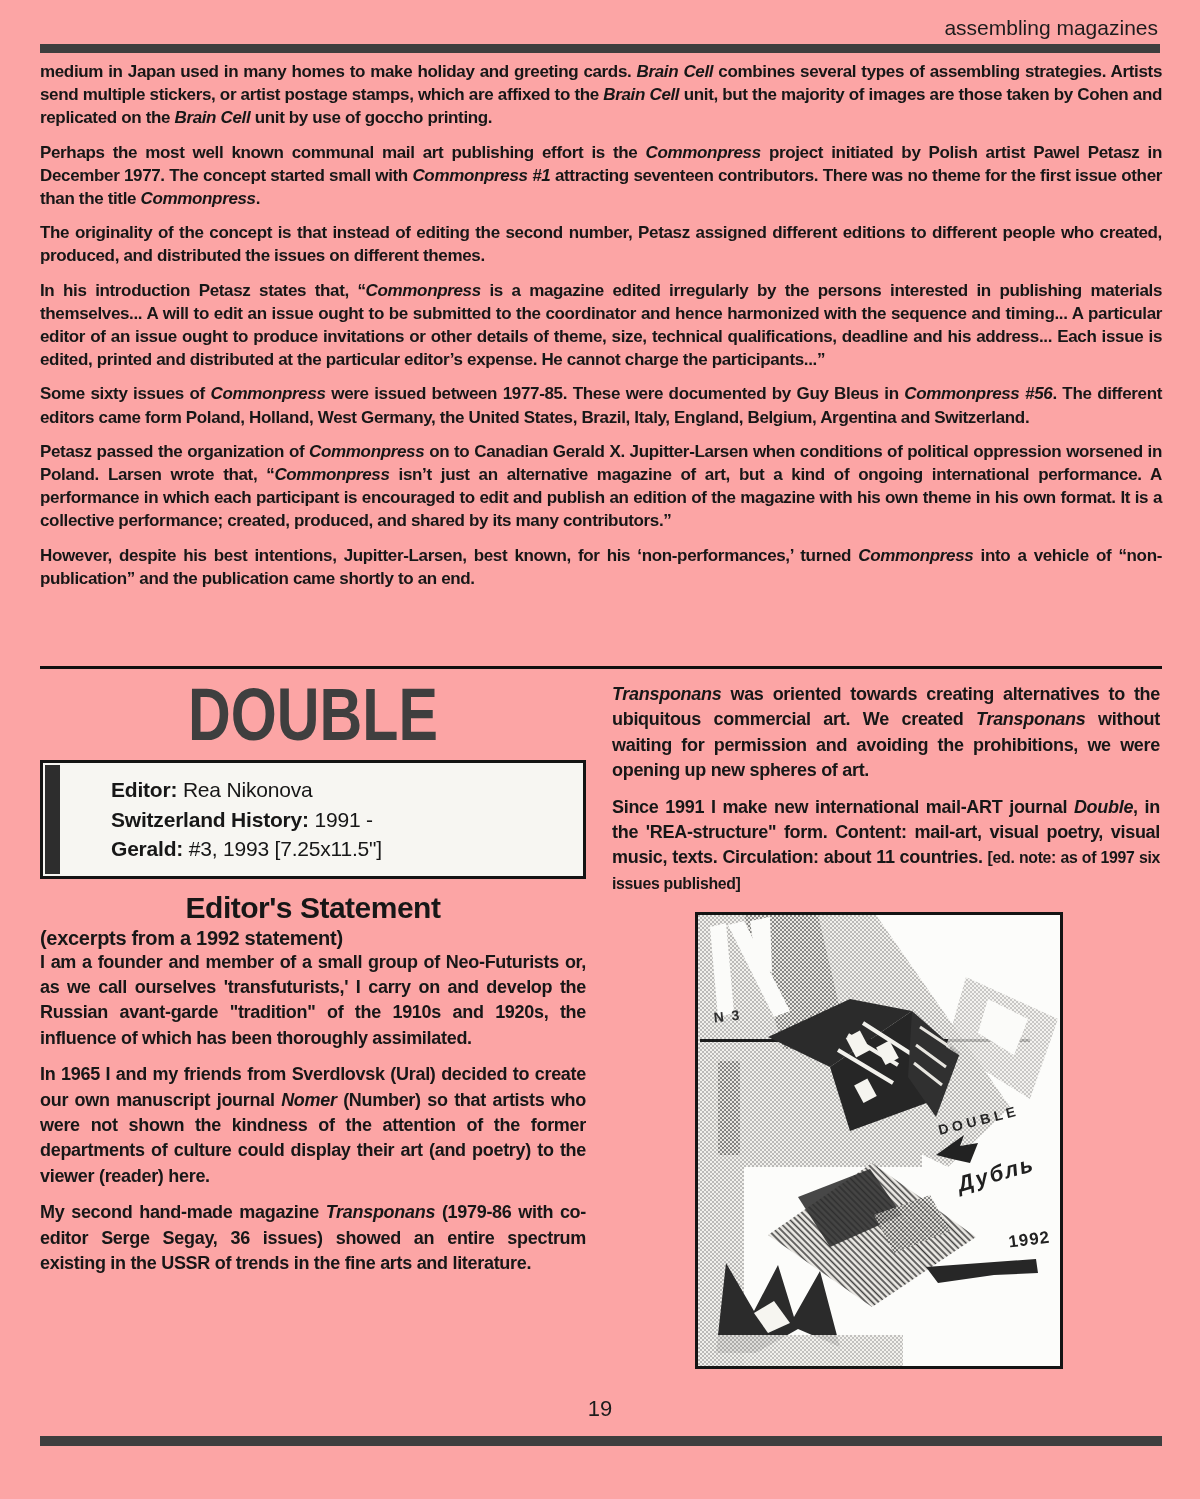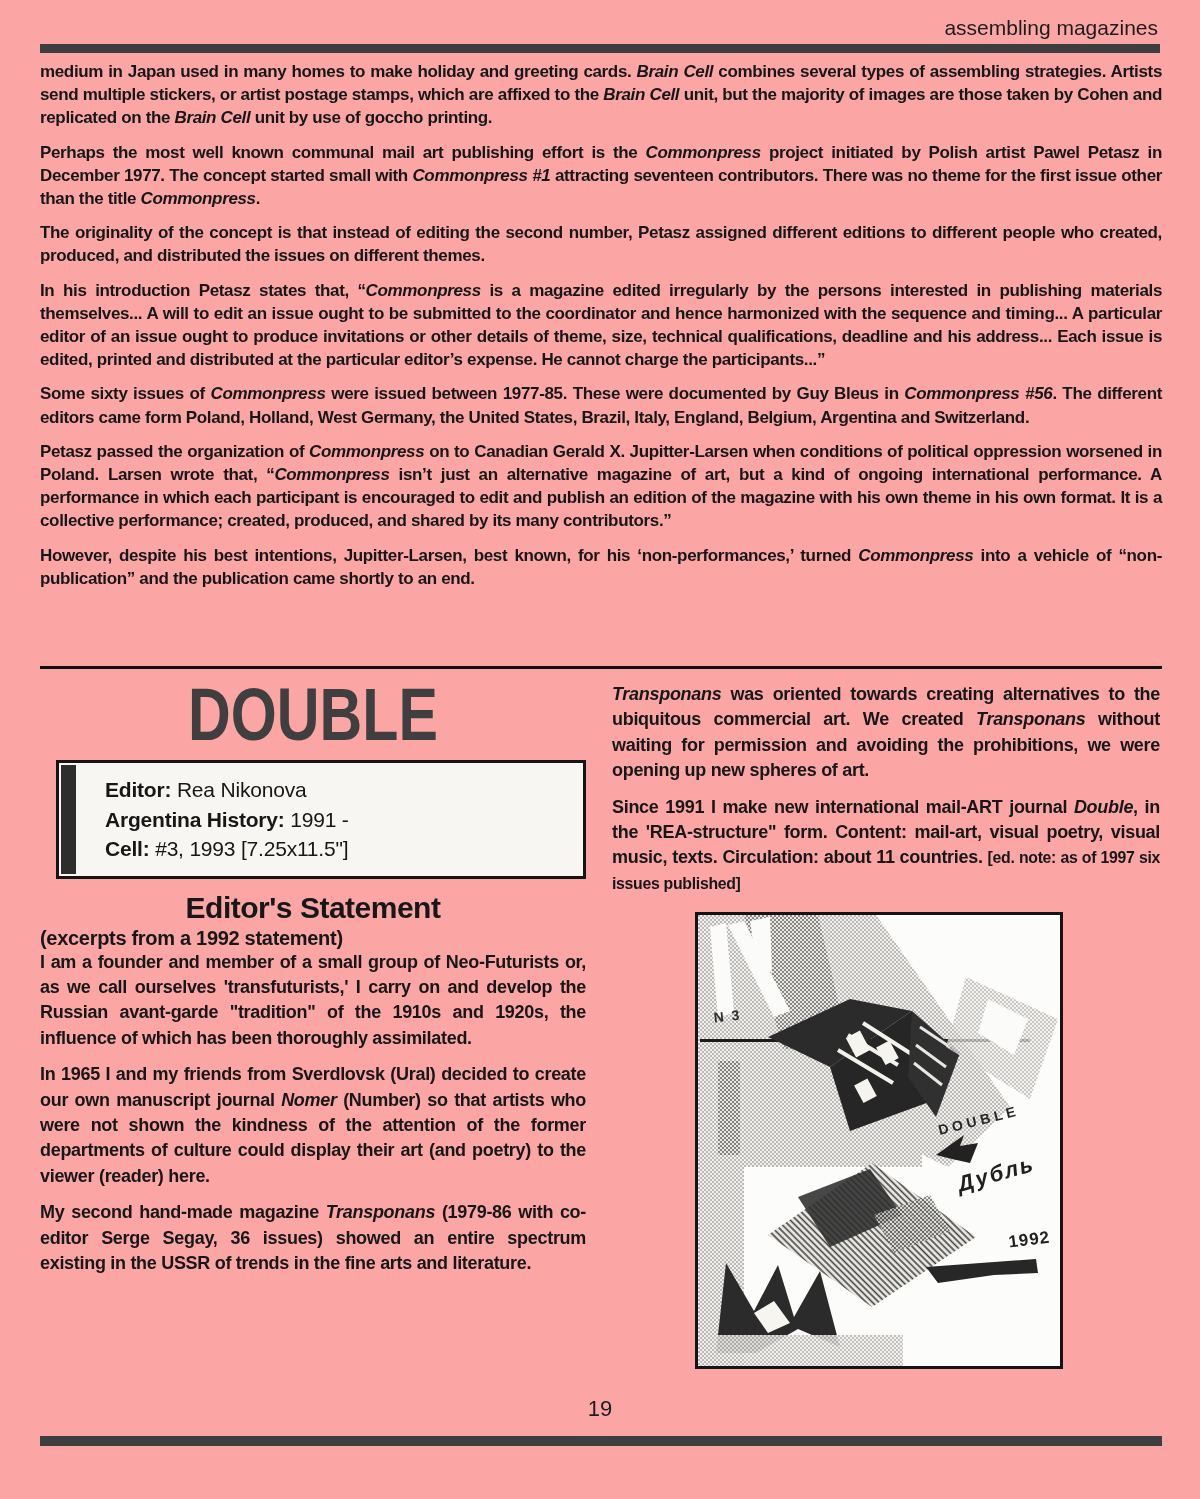--- a/index.html
+++ b/index.html
@@ -9,21 +9,21 @@
   .running-head{position:absolute;top:16px;right:42px;font-size:21px;color:#1c1c1c;}
   .rule-top{position:absolute;left:40px;top:44px;width:1120px;height:9px;background:#3e3e3e;}
   .intro{position:absolute;left:40px;top:60px;width:1122px;}
   .intro p{margin:0 0 11px;font-size:17px;font-weight:bold;line-height:23.2px;
            text-align:justify;letter-spacing:-0.35px;}
   .section-divider{position:absolute;left:40px;top:666px;width:1122px;height:3px;background:#101010;}
   .left-col{position:absolute;left:40px;top:678px;width:546px;}
   .feature-title{margin:0 0 8px;text-align:center;font-size:74px;line-height:74px;
                  font-weight:bold;color:#3f3f3f;transform:scaleX(0.8);transform-origin:50% 50%;
                  letter-spacing:0;}
-  .info-box{position:relative;border:3px solid #141414;padding:12px 14px 12px 46px;background:#f7f6f2;margin-left:16px;}
+  .info-box{position:relative;border:3px solid #141414;padding:12px 14px 12px 68px;background:#f7f6f2;}
   .info-accent{position:absolute;left:2px;top:2px;bottom:2px;width:15px;background:#2d2d2d;}
   .info-line{font-size:21px;line-height:29.5px;letter-spacing:-0.2px;}
   .statement-heading{margin:12px 0 0;text-align:center;font-size:30px;font-weight:bold;letter-spacing:-0.5px;}
   .statement-sub{text-align:left;font-size:20px;font-weight:bold;margin:2px 0 0;letter-spacing:-0.3px;}
   .col-p{margin:0 0 11px;font-size:18px;font-weight:bold;line-height:25.4px;
          text-align:justify;letter-spacing:-0.3px;}
   .right-col{position:absolute;left:612px;top:682px;width:548px;}
   .cover-figure{margin:16px 0 0 83px;width:362px;height:451px;border:3px solid #141414;
                 background:#fcfcfa;box-sizing:content-box;}
   .image-caption{margin:5px 0 0 83px;width:368px;text-align:right;font-size:20px;font-weight:bold;}
@@ -49,22 +49,22 @@
   </section>
 
   <div class="section-divider"></div>
 
   <section class="left-col">
     <h1 class="feature-title">DOUBLE</h1>
 
     <div class="info-box">
       <div class="info-accent"></div>
       <div class="info-line"><span style="font-weight: bold;">Editor:</span><span> Rea Nikonova</span></div>
-      <div class="info-line"><span style="font-weight: bold;">Argentina History:</span><span> 1991 -</span></div>
-      <div class="info-line"><span style="font-weight: bold;">Cell:</span><span> #3, 1993 [7.25x11.5"]</span></div>
+      <div class="info-line"><span style="font-weight: bold;">Switzerland History:</span><span> 1991 -</span></div>
+      <div class="info-line"><span style="font-weight: bold;">Gerald:</span><span> #3, 1993 [7.25x11.5"]</span></div>
     </div>
 
     <h2 class="statement-heading">Editor's Statement</h2>
     <div class="statement-sub">(excerpts from a 1992 statement)</div>
 
     <p class="col-p"><span>I am a founder and member of a small group of Neo-Futurists or, as we call ourselves 'transfuturists,' I carry on and develop the Russian avant-garde "tradition" of the 1910s and 1920s, the influence of which has been thoroughly assimilated.</span></p>
     <p class="col-p"><span>In 1965 I and my friends from Sverdlovsk (Ural) decided to create our own manuscript journal </span><span style="font-style: italic;">Nomer</span><span> (Number) so that artists who were not shown the kindness of the attention of the former departments of culture could display their art (and poetry) to the viewer (reader) here.</span></p>
     <p class="col-p"><span>My second hand-made magazine </span><span style="font-style: italic;">Transponans</span><span> (1979-86 with co-editor Serge Segay, 36 issues) showed an entire spectrum existing in the USSR of trends in the fine arts and literature.</span></p>
   </section>
 

